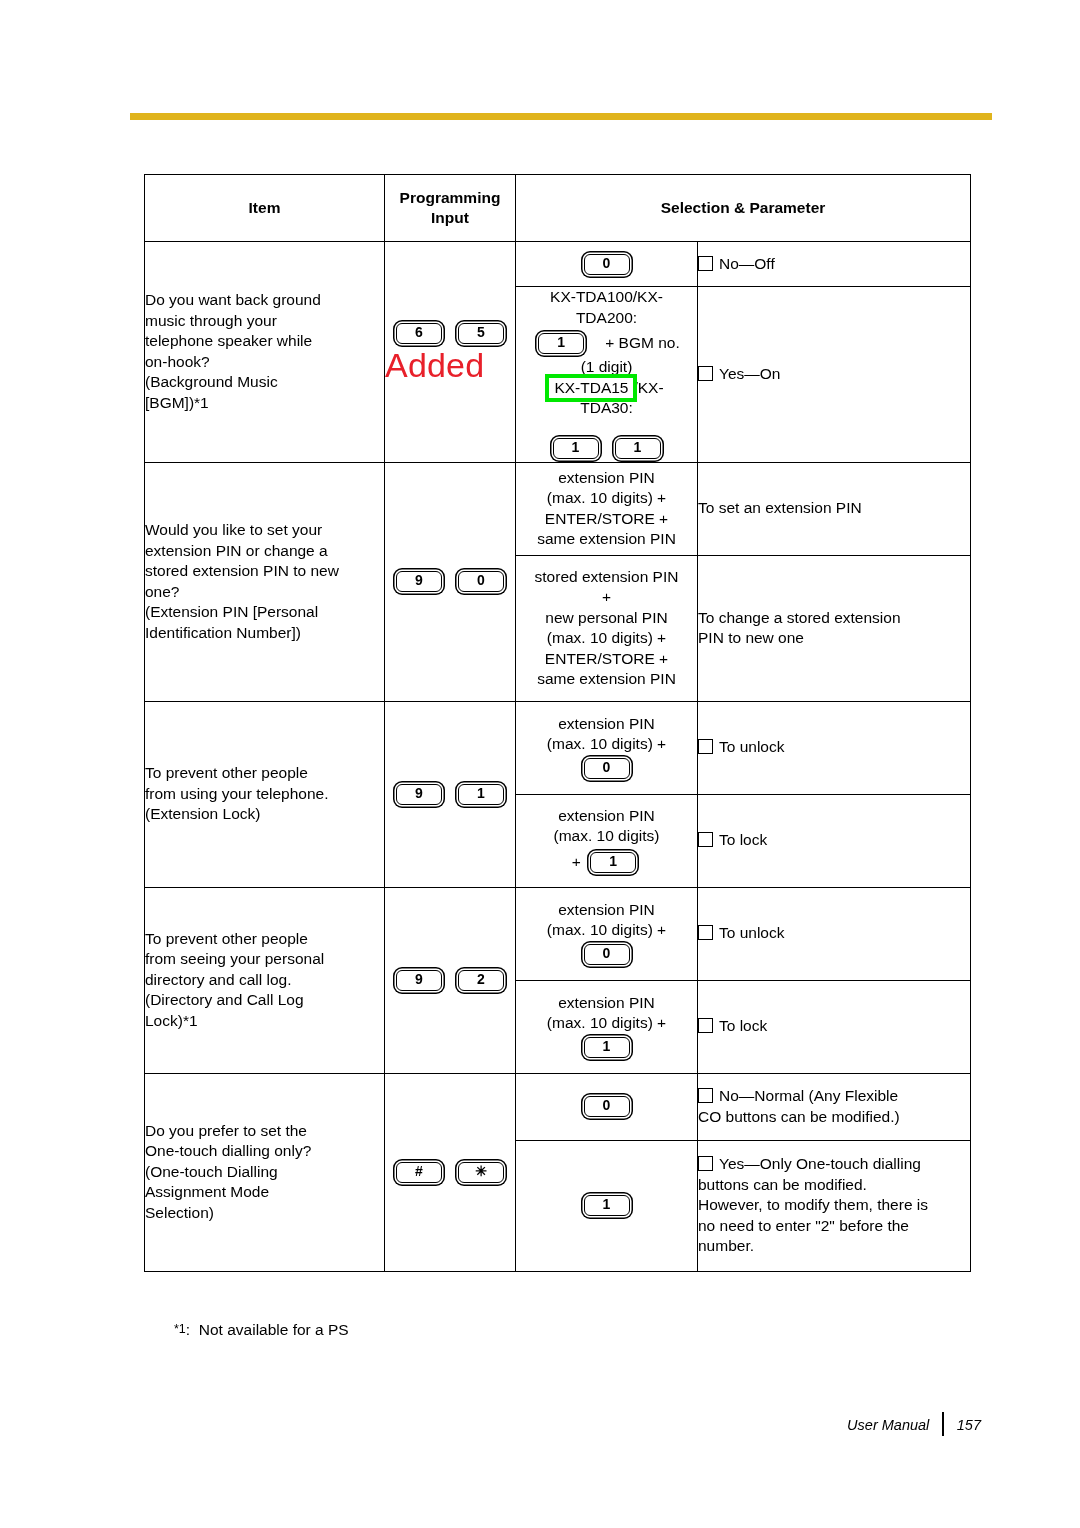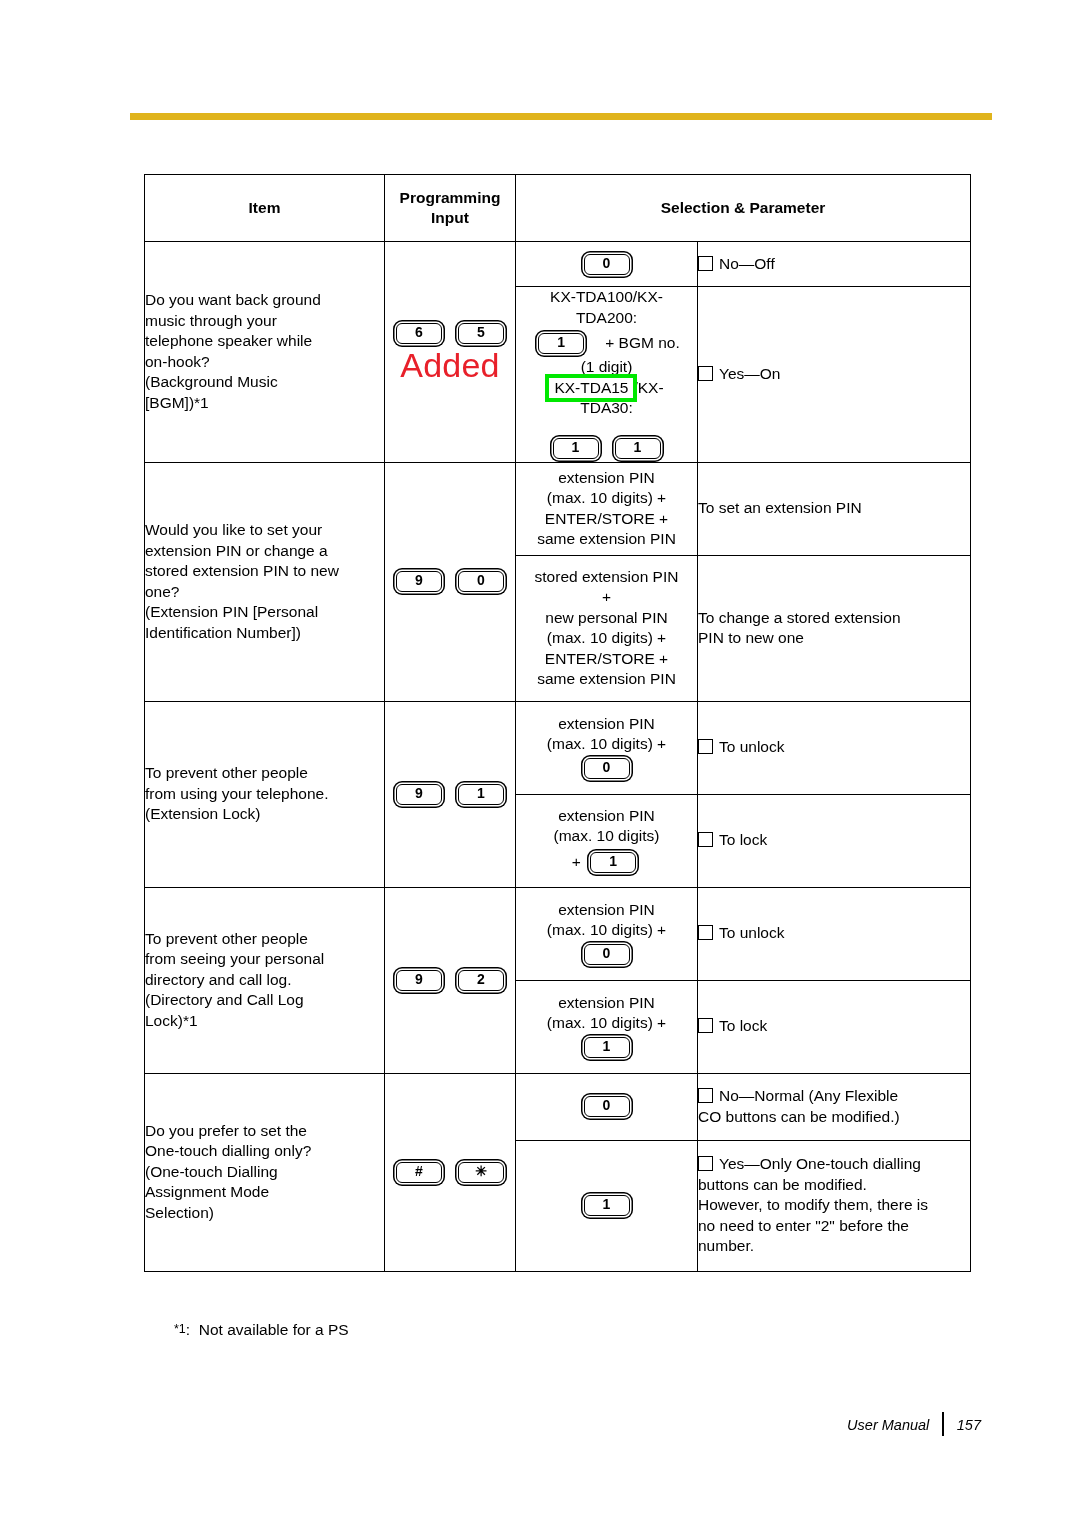--- a/index.html
+++ b/index.html
@@ -123,21 +123,21 @@
     margin-right: 6px;
     box-sizing: border-box;
   }
 
   
   .added-note {
     color: #e8202a;
     font-size: 34px;
     line-height: 36px;
     font-weight: normal;
-    text-align: center;
+    text-align: left;
     letter-spacing: 0.2px;
   }
 
   
   .green-hl {
     display: inline-block;
     outline: 4px solid #00e800;
     outline-offset: 0px;
     padding: 0 5px;
     position: relative;

